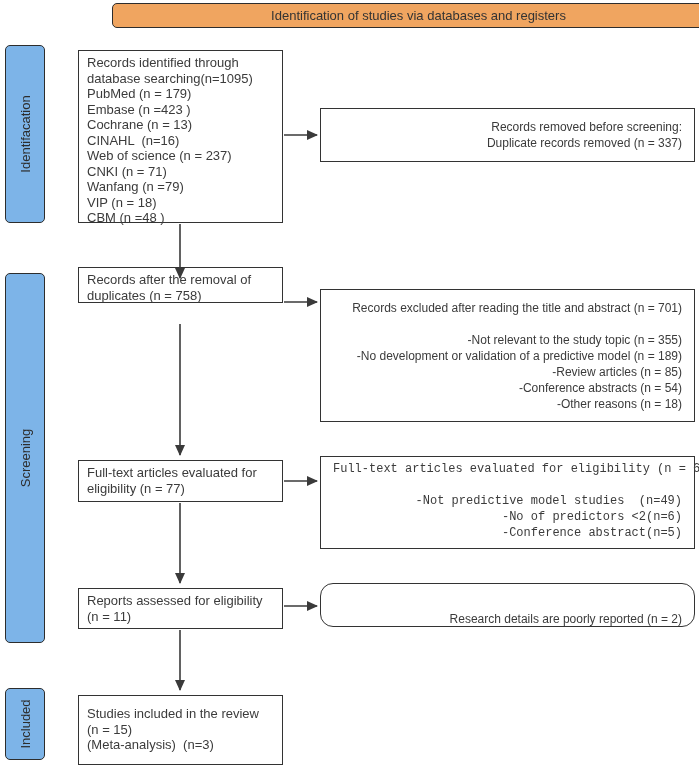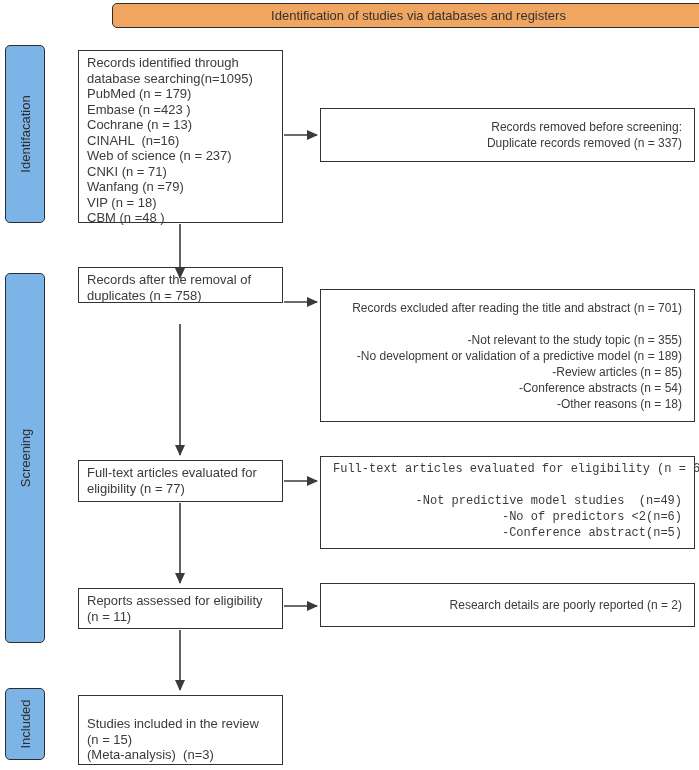--- a/index.html
+++ b/index.html
@@ -33,25 +33,25 @@
   .fbox{
     position:absolute;background:#ffffff;border:1.5px solid #333333;
     box-sizing:border-box;color:#3b3b3b;white-space:pre;
   }
   .main-box{left:78px;width:205px;font-size:13px;line-height:15.5px;padding:4px 8px;}
   .side-box{left:320px;width:375px;font-size:12px;line-height:16px;padding:10px 12px;text-align:right;}
   .b1{top:50px;height:173px;}
   .b2{top:267px;height:36px;}
   .b3{top:460px;height:42px;}
   .b4{top:588px;height:41px;}
-  .b5{top:695px;height:70px;padding-top:20px;}
+  .b5{top:695px;height:70px;padding-top:10px;}
   .r1{top:108px;height:54px;}
   .r2{top:281px;height:133px;margin-top:8px;}
   .r3{top:456px;height:93px;padding-top:4px;font-family:Liberation Mono, monospace;}
-  .r4{top:583px;height:44px;padding-top:13px;}
+  .r4{top:583px;height:44px;padding-top:27px;border-radius:13px;}
   .arrows{position:absolute;left:0;top:0;pointer-events:none;}
   .arrows line{stroke:#3a3a3a;stroke-width:1.6;}
 </style>
 </head>
 <body>
 
 <div id="canvas">
 
   <div class="banner">
     <span>Identification of studies via databases and registers</span>

